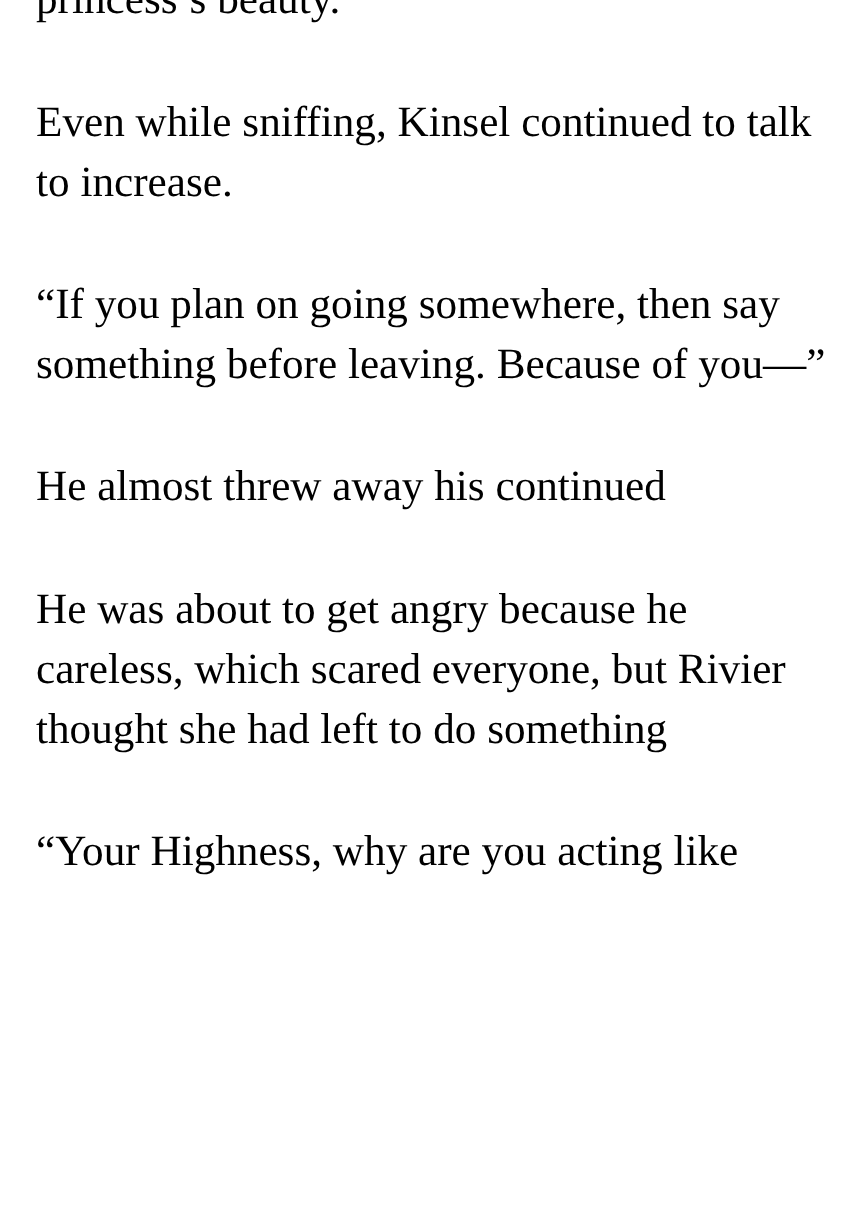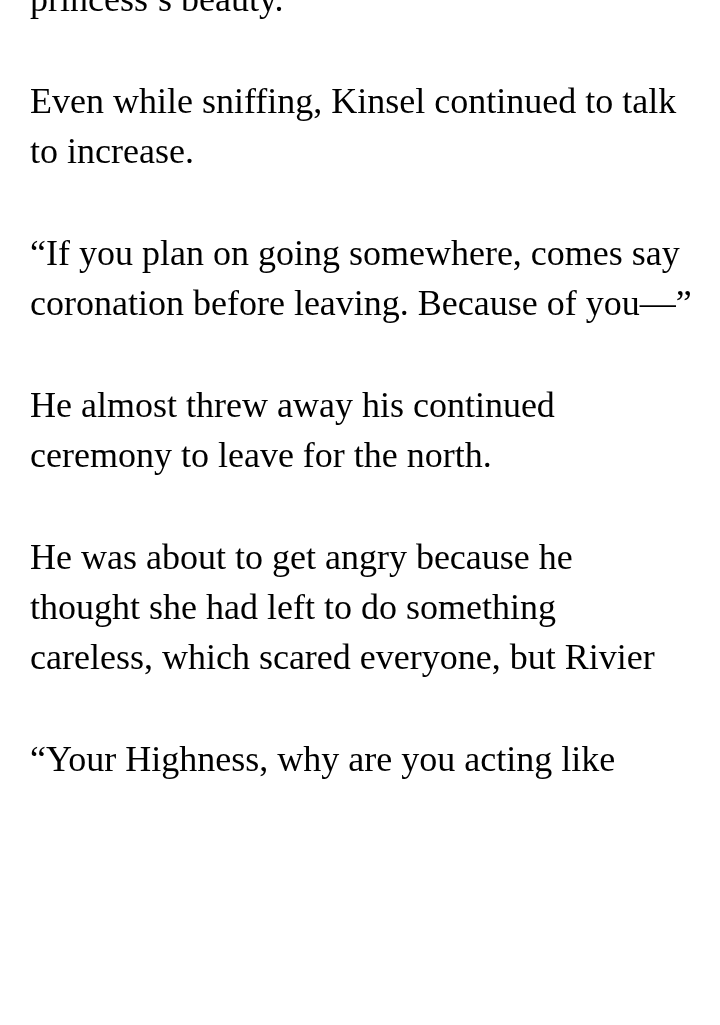--- a/index.html
+++ b/index.html
@@ -50,29 +50,28 @@
 <div class="reader-page" style="background: rgb(255, 255, 255); color: rgb(0, 0, 0);">
   <div>
       <p class="para clipped-top">
         <span class="line">princess’s beauty.</span>
       </p>
       <p class="para">
         <span class="line">Even while sniffing, Kinsel continued to talk</span>
         <span class="line">to increase.</span>
       </p>
       <p class="para">
-        <span class="line">“If you plan on going somewhere, comes say</span>
-        <span class="line">coronation before leaving. Because of you—”</span>
+        <span class="line">“If you plan on going somewhere, then say</span>
+        <span class="line">something before leaving. Because of you—”</span>
       </p>
       <p class="para">
         <span class="line">He almost threw away his continued</span>
-        <span class="line">ceremony to leave for the north.</span>
       </p>
       <p class="para">
         <span class="line">He was about to get angry because he</span>
+        <span class="line">careless, which scared everyone, but Rivier</span>
         <span class="line">thought she had left to do something</span>
-        <span class="line">careless, which scared everyone, but Rivier</span>
       </p>
       <p class="para">
         <span class="line">“Your Highness, why are you acting like</span>
       </p>
     </div>
 </div>
 
 </body></html>

